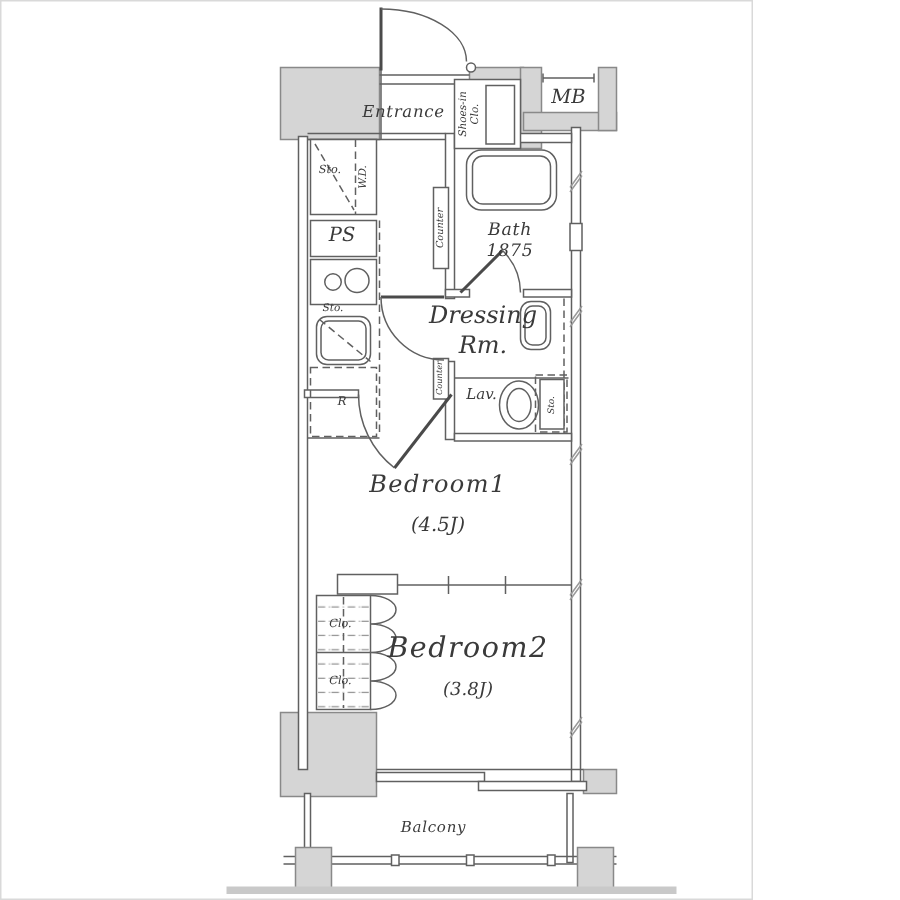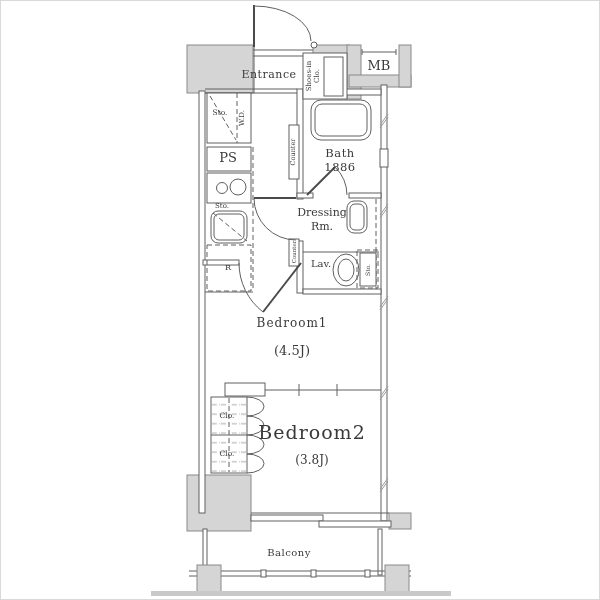--- a/index.html
+++ b/index.html
@@ -1,20 +1,21 @@
 <!DOCTYPE html>
 <html style="--bg: #ffffff; --border: #d9d9d9; --wall-fill: #d5d5d5; --wall-stroke: #898989; --line: #606060; --strip: #c9c9c9; --text: #3a3a3a;"><head>
 <meta charset="utf-8">
 <style>
   html,body{margin:0;padding:0;background:#fff;}
   .stage{
-    position:relative;width:600px;height:600px;box-sizing:border-box;
+    position:relative;width:502px;height:600px;box-sizing:border-box;
     background:var(--bg,#fff);border:1px solid var(--border,#d9d9d9);
     font-family:"DejaVu Serif","Liberation Serif",serif;
     color:var(--text,#3a3a3a);
+    font-style:italic;
   }
   svg.plan{position:absolute;left:0;top:0;}
   
   .wallfill{fill:var(--wall-fill,#d5d5d5);stroke:var(--wall-stroke,#898989);stroke-width:1;}
   .strip{fill:var(--strip,#c9c9c9);stroke:none;}
   .w{fill:#fff;stroke:var(--line,#606060);stroke-width:1;}
   .ln{fill:none;stroke:var(--line,#606060);stroke-width:1;}
   .lnd{fill:none;stroke:var(--line,#606060);stroke-width:1;stroke-dasharray:5 3;}
   .lf{fill:none;stroke:#4a4a4a;stroke-width:2;}
   .fix{fill:#fff;stroke:var(--line,#606060);stroke-width:1;}
@@ -179,32 +180,32 @@
   <div class="vlbl" style="left:241px;top:117px;font-size:7px">W.D.</div>
   <div class="lbl" style="left:227px;top:157px;font-size:13px">PS</div>
   <div class="lbl" style="left:221px;top:205px;font-size:7px">Sto.</div>
   <div class="lbl" style="left:227px;top:267px;font-size:8px">R</div>
 
   <div class="vlbl" style="left:293px;top:151px;font-size:6.5px">Counter</div>
   <div class="vlbl" style="left:293px;top:251px;font-size:5.5px">Counter</div>
 
   <div class="lbl" style="left:339px;top:159px;font-size:11.5px;letter-spacing:0.5px">
     <div>Bath</div>
-    <div>1886</div>
+    <div>1875</div>
   </div>
 
-  <div class="lbl" style="left:321px;top:219px;font-size:11px">
+  <div class="lbl" style="left:321px;top:219px;font-size:16px">
     <div>Dressing</div>
     <div>Rm.</div>
   </div>
 
   <div class="lbl" style="left:320px;top:263px;font-size:10px">Lav.</div>
   <div class="vlbl" style="left:367px;top:269px;font-size:6px">Sto.</div>
 
-  <div class="lbl" style="left:291px;top:322px;font-size:12px;letter-spacing:1px">Bedroom1</div>
+  <div class="lbl" style="left:291px;top:322px;font-size:16px;letter-spacing:1px">Bedroom1</div>
   <div class="lbl" style="left:291px;top:350px;font-size:13px">(4.5J)</div>
 
   <div class="lbl" style="left:311px;top:432px;font-size:19px;letter-spacing:1px">Bedroom2</div>
   <div class="lbl" style="left:311px;top:459px;font-size:12px">(3.8J)</div>
 
   <div class="lbl" style="left:226px;top:415px;font-size:7.5px">Clo.</div>
   <div class="lbl" style="left:226px;top:453px;font-size:7.5px">Clo.</div>
 
   <div class="lbl" style="left:288px;top:552px;font-size:10px;letter-spacing:0.5px">Balcony</div>
 

